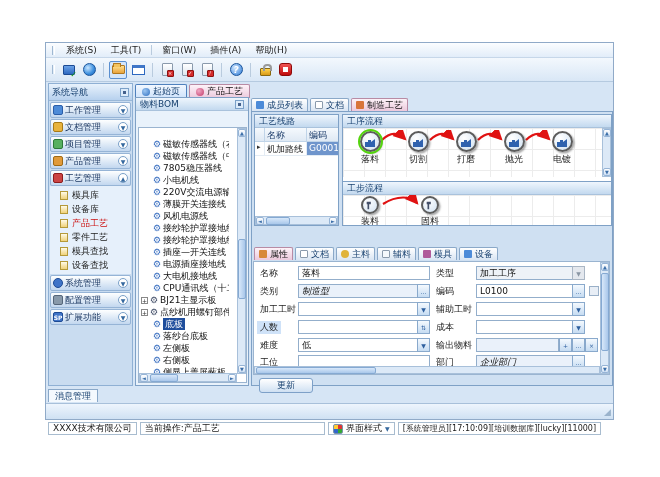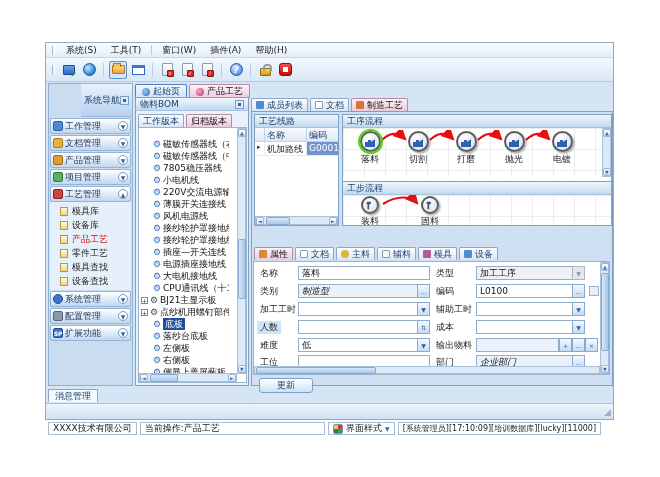--- a/index.html
+++ b/index.html
@@ -26,21 +26,21 @@
 .i-doc{width:11px;height:13px;background:linear-gradient(#ffffff,#dde6ef);border:1px solid #8a9aac;border-radius:1px;position:relative;}
 .i-doc .rmk{position:absolute;right:-2px;bottom:-2px;width:7px;height:7px;background:#d42a2a;border:1px solid #8d1111;border-radius:1px;color:#fff;font-size:5px;line-height:5px;text-align:center;}
 .i-help{width:13px;height:13px;border-radius:50%;background:radial-gradient(circle at 35% 35%,#cfe6ff,#2e7bd6);border:1px solid #1a549c;color:#fff;font-size:9px;font-weight:bold;display:flex;align-items:center;justify-content:center;}
 .i-lock{width:11px;height:8px;background:linear-gradient(#ffd34e,#d99a16);border:1px solid #8a6a10;border-radius:1px;position:relative;margin-top:5px;}
 .i-lock:before{content:"";position:absolute;left:2px;top:-5px;width:5px;height:5px;border:2px solid #9a9a9a;border-bottom:none;border-radius:4px 4px 0 0;}
 .i-exit{width:13px;height:13px;border-radius:3px;background:linear-gradient(#f05555,#c00b0b);border:1px solid #8d0909;display:flex;align-items:center;justify-content:center;}
 .i-exit i{width:5px;height:5px;background:#fff;display:block;}
 
 
 .sidebar{position:absolute;left:2px;top:40px;width:85px;height:303px;background:#c9dcf0;border:1px solid #8fb0d4;}
-.sb-title{height:14px;background:linear-gradient(#e8f2fc,#b7d1ee);border-bottom:1px solid #9ab8d8;color:#17406f;display:flex;align-items:center;padding:16px 3px;margin-left:32px;}
+.sb-title{height:14px;background:linear-gradient(#e8f2fc,#b7d1ee);border-bottom:1px solid #9ab8d8;color:#17406f;display:flex;align-items:center;padding:8px 3px;}
 .pinbox{margin-left:auto;width:9px;height:9px;background:#dcebfa;border:1px solid #7aa0c8;position:relative;}
 .pinbox i{position:absolute;left:2px;top:2px;width:3px;height:3px;background:#44618c;display:block;}
 .grp{margin:1px 1px 0 1px;height:16px;border:1px solid #96b4d6;border-radius:2px;background:linear-gradient(#feffff,#c2d7ef);display:flex;align-items:center;padding:0 2px;gap:2px;color:#1e3a64;}
 .chev{margin-left:auto;width:10px;height:10px;border-radius:50%;background:#fff;border:1px solid #7aa0c8;color:#35689e;font-size:6px;display:flex;align-items:center;justify-content:center;}
 .gico{width:10px;height:10px;border-radius:2px;flex:0 0 auto;display:flex;align-items:center;justify-content:center;font-size:7px;color:#fff;}
 .navlist{background:#e6f0fb;margin:0 1px;padding:2px 0;}
 .navitem{height:14px;display:flex;align-items:center;gap:4px;padding-left:10px;color:#222;}
 .navitem .nico{width:8px;height:9px;background:linear-gradient(#fffbe8,#f0d27a);border:1px solid #b59a3a;}
 .navitem.active span.nlabel{color:#cc1111;}
 
@@ -185,27 +185,27 @@
           <span class="gico" style="background:#4d8bd8;border:1px solid #2b5ea8;"></span>
           <span>工作管理</span>
           <span class="chev">▼</span>
         </div>
     <div class="grp">
           <span class="gico" style="background:#e8b33d;border:1px solid #a87a18;"></span>
           <span>文档管理</span>
           <span class="chev">▼</span>
         </div>
     <div class="grp">
+          <span class="gico" style="background:#58b060;border:1px solid #2e7a38;"></span>
+          <span>项目管理</span>
+          <span class="chev">▼</span>
+        </div>
+    <div class="grp">
           <span class="gico" style="background:#e09a3a;border:1px solid #a06a14;"></span>
           <span>产品管理</span>
-          <span class="chev">▼</span>
-        </div>
-    <div class="grp">
-          <span class="gico" style="background:#58b060;border:1px solid #2e7a38;"></span>
-          <span>项目管理</span>
           <span class="chev">▼</span>
         </div>
     <div class="grp">
           <span class="gico" style="background:#cc4444;border:1px solid #8d1d1d;"></span>
           <span>工艺管理</span>
           <span class="chev">▲</span>
         </div>
     <div class="navlist">
       <div class="navitem">
             <span class="nico"></span>
@@ -258,28 +258,20 @@
           <span class="dot" style="background:radial-gradient(circle at 35% 35%,#f0a8c4,#c23a6a);"></span>
           <span>产品工艺</span>
         </span>
   </div>
 
   <div class="panel" style="left:89px;top:54px;width:114px;height:289px;">
     <div class="cap">
       <span>物料BOM</span>
       <span class="pinbox" style="margin-left:auto;">
             <i></i>
-          </span>
-    </div>
-    <div style="position:absolute;left:2px;top:15px;height:14px;display:flex;gap:2px;align-items:flex-end;">
-      <span class="tab small">
-            <span>工作版本</span>
-          </span>
-      <span class="tab small sel">
-            <span>归档版本</span>
           </span>
     </div>
     <div class="treebox">
       <div class="trows">
         <div class="trow">
               <span class="tgear">⚙</span>
               <span class="tlabel">磁敏传感器线（右）</span>
             </div>
         <div class="trow">
               <span class="tgear">⚙</span>

